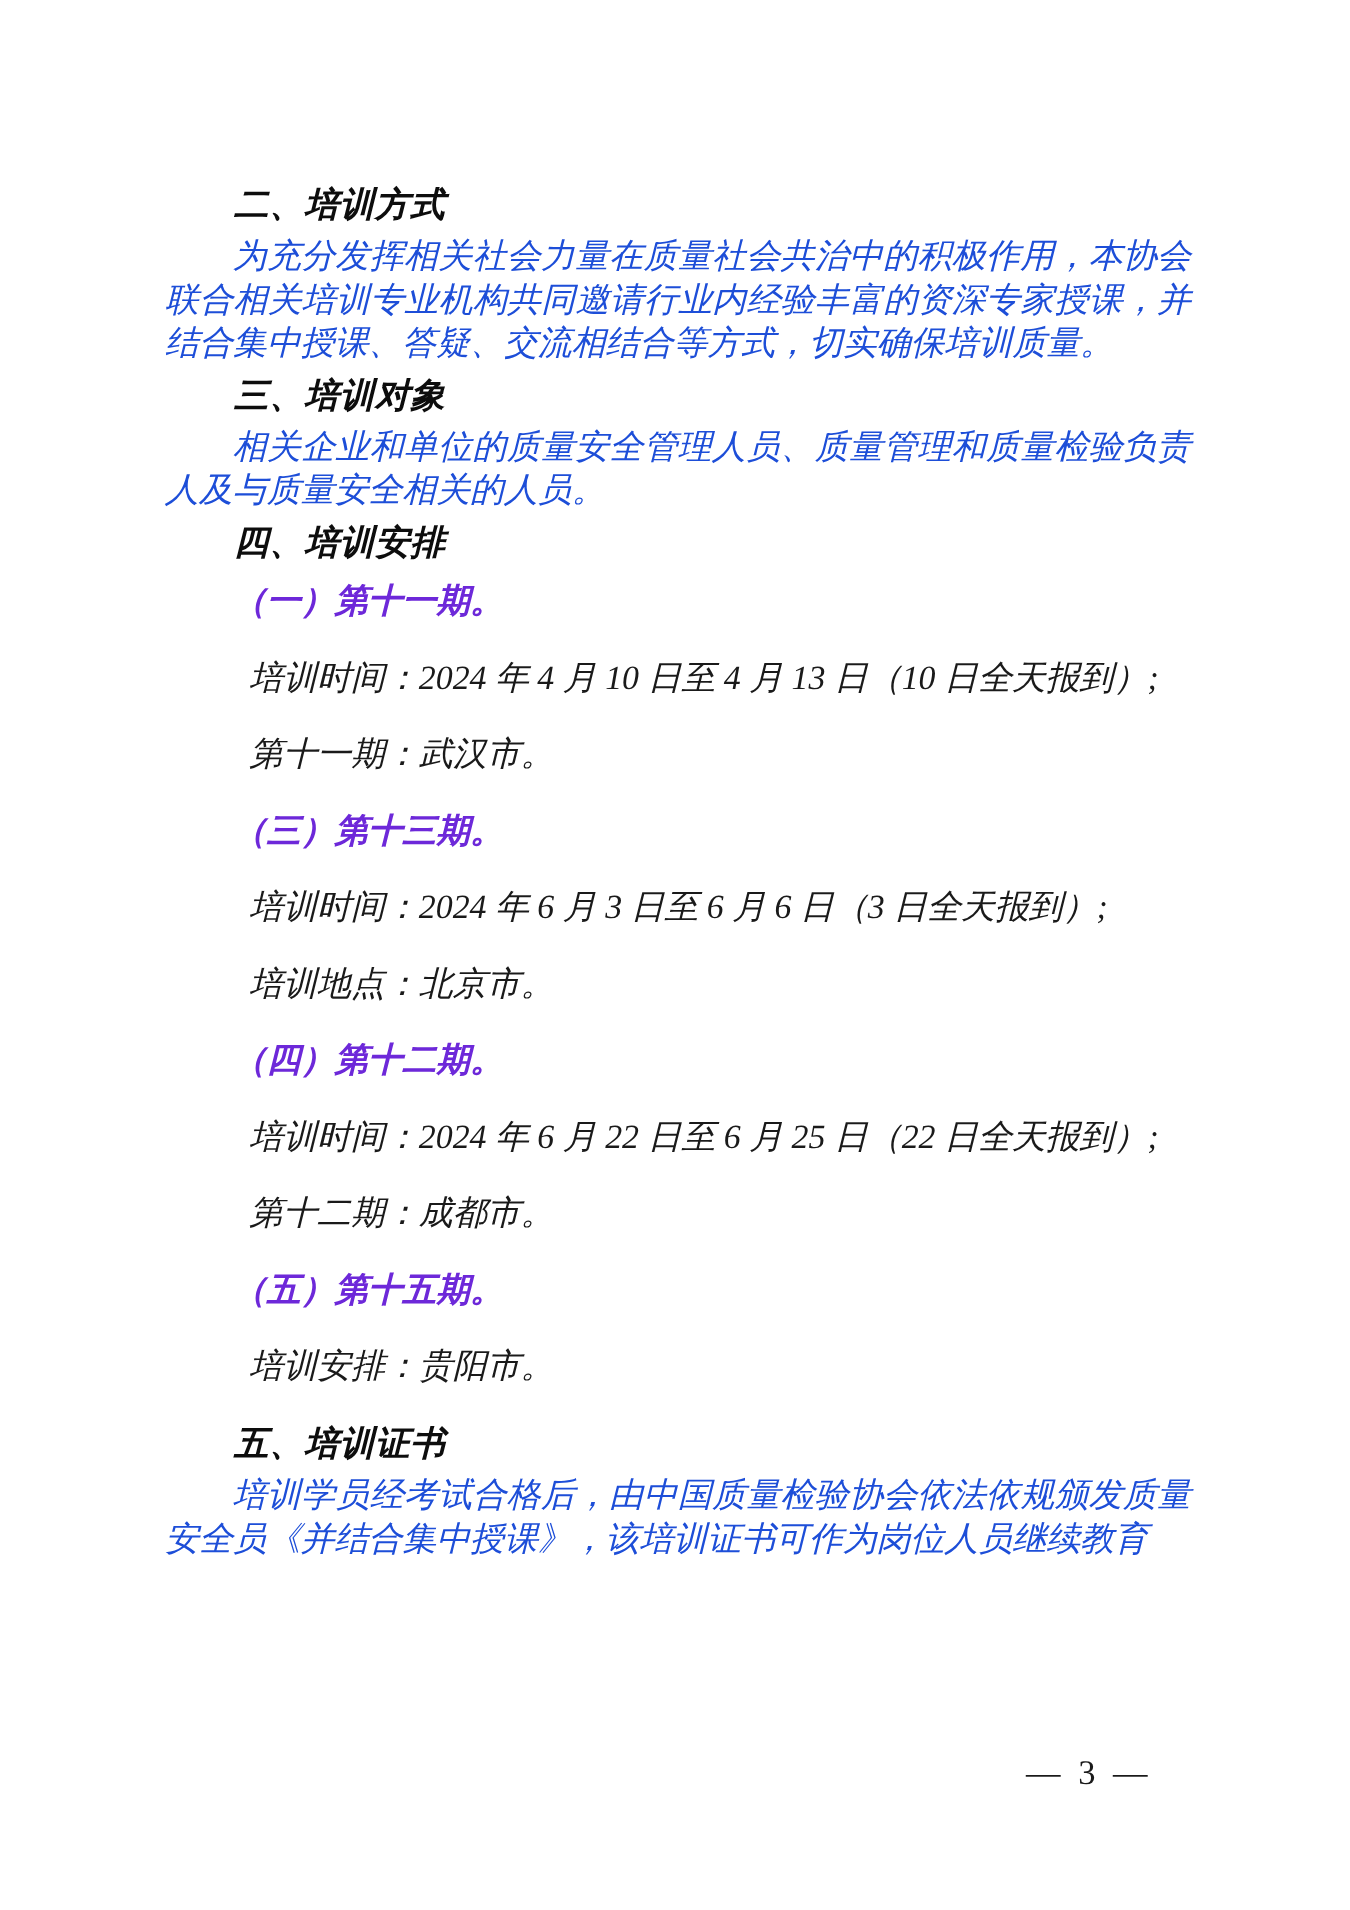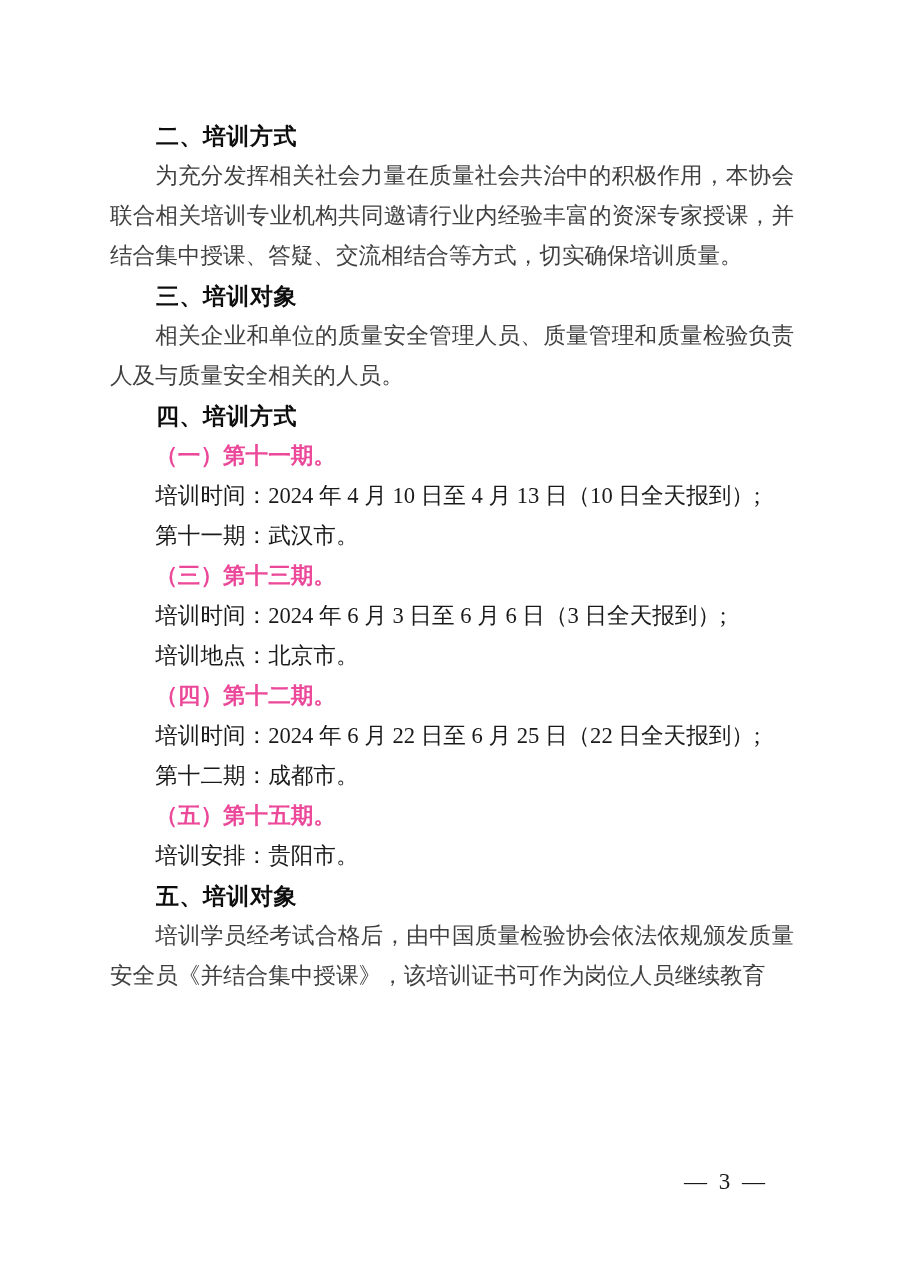--- a/index.html
+++ b/index.html
@@ -16,49 +16,50 @@
     width: 900px;
     height: 1273px;
     background: #ffffff;
     overflow: hidden;
   }
   .content {
     position: absolute;
     left: 110px;
     top: 116px;
     width: 684px;
+    font-style: italic;
   }
   .sec-heading {
     margin: 0;
     font-family: "Liberation Sans", sans-serif;
     font-weight: bold;
     font-size: 23px;
     line-height: 40px;
     text-indent: 2em;
     letter-spacing: 0.5px;
     color: #0d0d0d;
   }
   .body-para {
     margin: 0;
     font-size: 22.6px;
-    line-height: 40px;
+    line-height: 29px;
     text-indent: 2em;
     text-align: justify;
-    color: #404040;
+    color: #1d4ed8;
   }
   .session-title {
     margin: 0;
     font-size: 22.6px;
     line-height: 40px;
     text-indent: 2em;
     font-weight: bold;
-    color: #ec4899;
+    color: #6d28d9;
   }
   .session-line {
-    margin: 0;
+    margin: 11px;
     font-size: 22.6px;
     line-height: 40px;
     text-indent: 2em;
     color: #1a1a1a;
   }
   .page-number {
     position: absolute;
     top: 1162px;
     right: 135px;
     font-size: 23px;
@@ -72,21 +73,21 @@
 
 <div class="page">
   <div class="content">
 
     <p class="sec-heading">二、培训方式</p>
     <p class="body-para">为充分发挥相关社会力量在质量社会共治中的积极作用，本协会联合相关培训专业机构共同邀请行业内经验丰富的资深专家授课，并结合集中授课、答疑、交流相结合等方式，切实确保培训质量。</p>
 
     <p class="sec-heading">三、培训对象</p>
     <p class="body-para">相关企业和单位的质量安全管理人员、质量管理和质量检验负责人及与质量安全相关的人员。</p>
 
-    <p class="sec-heading">四、培训方式</p>
+    <p class="sec-heading">四、培训安排</p>
 
     <div>
       <p class="session-title">（一）第十一期。</p>
       <p class="session-line">培训时间：2024 年 4 月 10 日至 4 月 13 日（10 日全天报到）;</p>
       <p class="session-line">第十一期：武汉市。</p>
     </div>
 
 
     <div>
       <p class="session-title">（三）第十三期。</p>
@@ -98,19 +99,19 @@
       <p class="session-title">（四）第十二期。</p>
       <p class="session-line">培训时间：2024 年 6 月 22 日至 6 月 25 日（22 日全天报到）;</p>
       <p class="session-line">第十二期：成都市。</p>
     </div>
 
     <div>
       <p class="session-title">（五）第十五期。</p>
       <p class="session-line">培训安排：贵阳市。</p>
     </div>
 
-    <p class="sec-heading">五、培训对象</p>
+    <p class="sec-heading">五、培训证书</p>
     <p class="body-para">培训学员经考试合格后，由中国质量检验协会依法依规颁发质量安全员《并结合集中授课》，该培训证书可作为岗位人员继续教育</p>
 
   </div>
 
   <div class="page-number">— 3 —</div>
 </div>
 
 </body></html>

